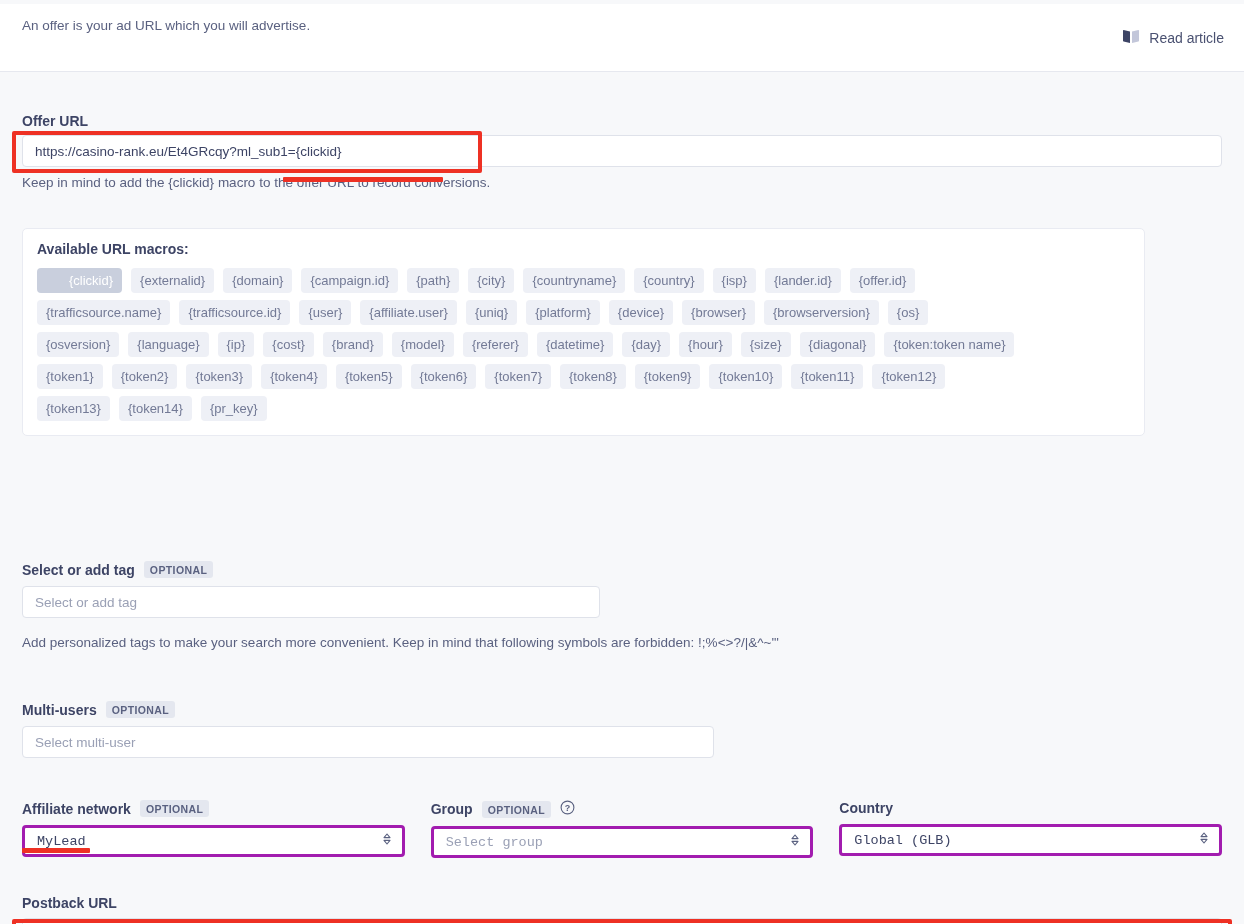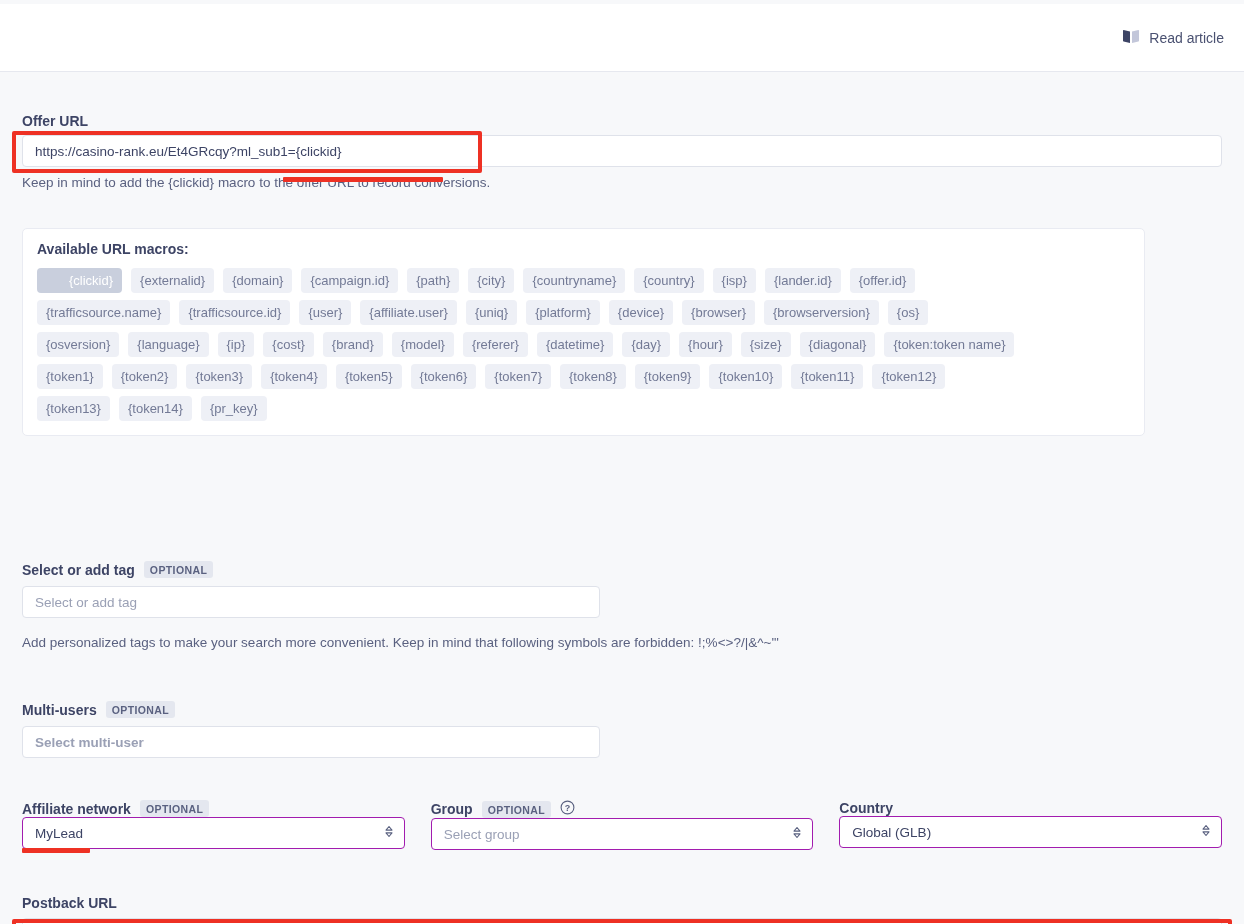--- a/index.html
+++ b/index.html
@@ -92,54 +92,55 @@
   }
   .macro-chip.active { background: #c9cfdd; color: #ffffff; padding-left: 32px; }
 
   
   .tag-block { position: absolute; left: 22px; top: 488px; width: 1200px; }
   .tag-input { width: 578px; margin-top: 8px; }
   .tag-helper { margin-top: 17px; }
 
   
   .mu-block { position: absolute; left: 22px; top: 628px; width: 1200px; }
-  .mu-input { width: 578px; margin-top: 8px; font-weight: bold; }
+  .mu-input { width: 692px; margin-top: 8px; }
 
   
   .selects-row {
     position: absolute; left: 22px; top: 727px; width: 1200px;
     display: flex; gap: 26px;
   }
   .select-col { width: 383px; }
   .select-box {
-    position: relative; width: 100%; height: 32px; margin-top: 0;
-    background: #ffffff; border: 1px solid #a21caf; border-radius: 4px;
+    position: relative; width: 100%; height: 32px; margin-top: 8px;
+    background: #ffffff; border: 3px solid #a21caf; border-radius: 4px;
     padding: 0 30px 0 12px;
     font-size: 13.5px; color: #3d4465;
-    display: flex; align-items: center; cursor: pointer;
+    display: flex; align-items: center; cursor: pointer; font-family: Liberation Mono, monospace;
   }
   .select-box.placeholder { color: #9aa0b5; }
   .select-arrows {
     position: absolute; right: 10px; top: 50%; transform: translateY(-50%);
     display: block;
   }
 
   
   .pb-block { position: absolute; left: 22px; top: 822px; width: 1200px; }
   .pb-input {
     position: relative; width: 1200px; margin-top: 7px;
     padding-right: 70px;
   }
 </style>
 </head>
 <body>
 
 <div class="page">
 
   <div class="header">
+    <div class="header-sub">An offer is your ad URL which you will advertise.</div>
 
     <div class="read-article">
       <span class="book-icon">
         <svg width="18" height="15" viewBox="0 0 18 15">
           <path d="M1 1.6 C1 1.2 1.2 1 1.6 1 L8 2.6 L8 14 L1.6 12.4 C1.2 12.3 1 12.1 1 11.7 Z" fill="#3d4465"></path>
           <path d="M17 1.6 C17 1.2 16.8 1 16.4 1 L10 2.6 L10 14 L16.4 12.4 C16.8 12.3 17 12.1 17 11.7 Z" fill="#c3c7da"></path>
         </svg>
       </span>
       <span>Read article</span>
     </div>

